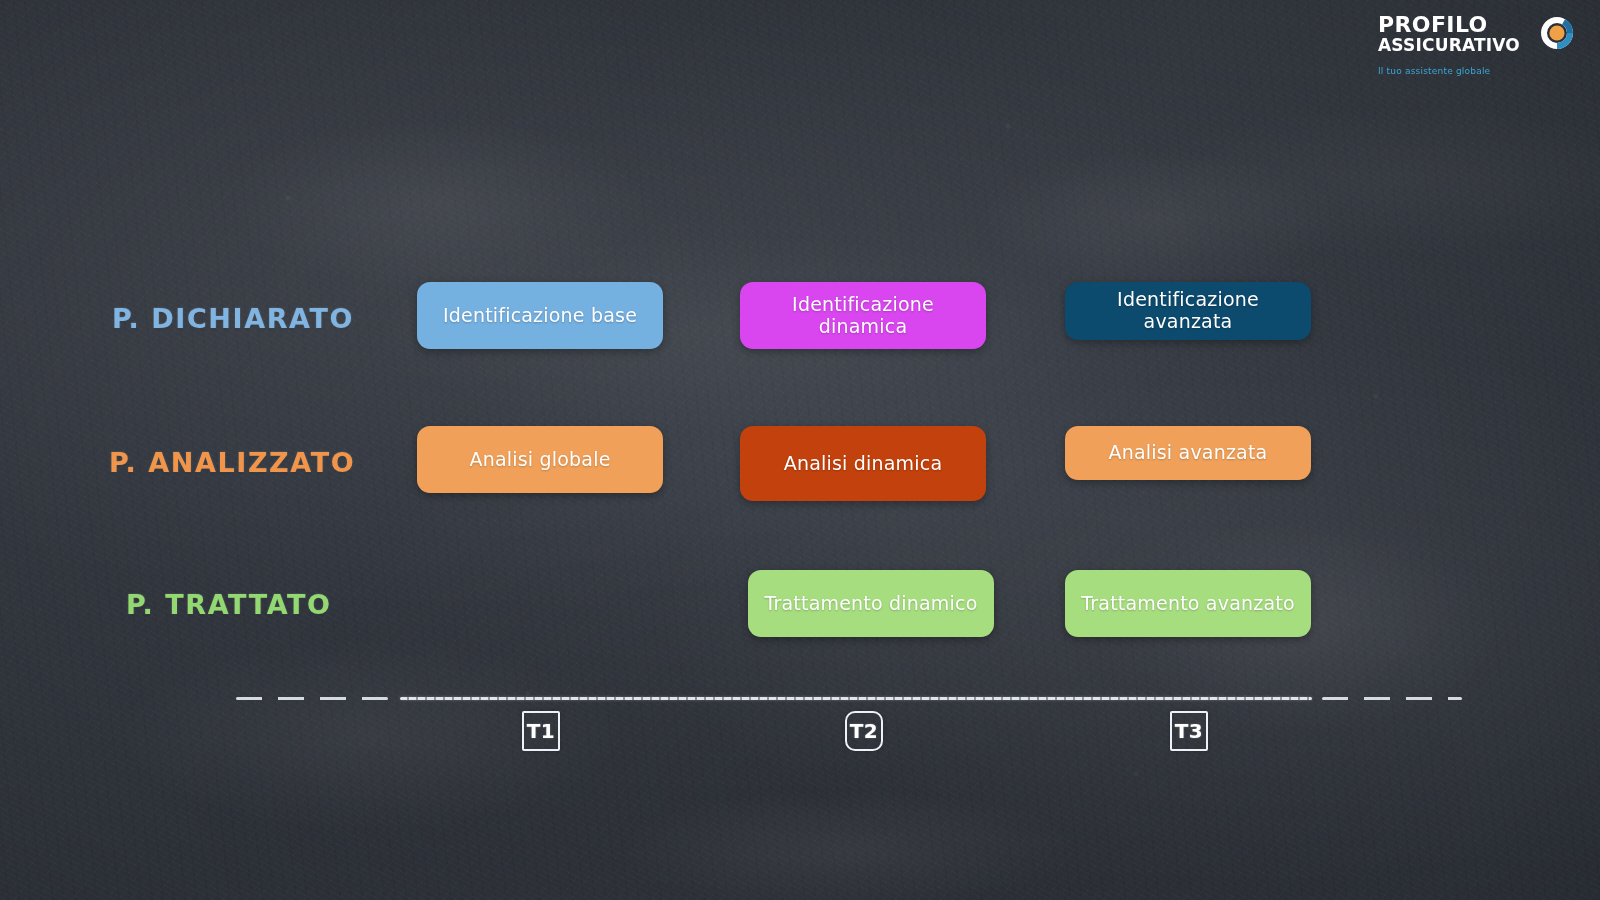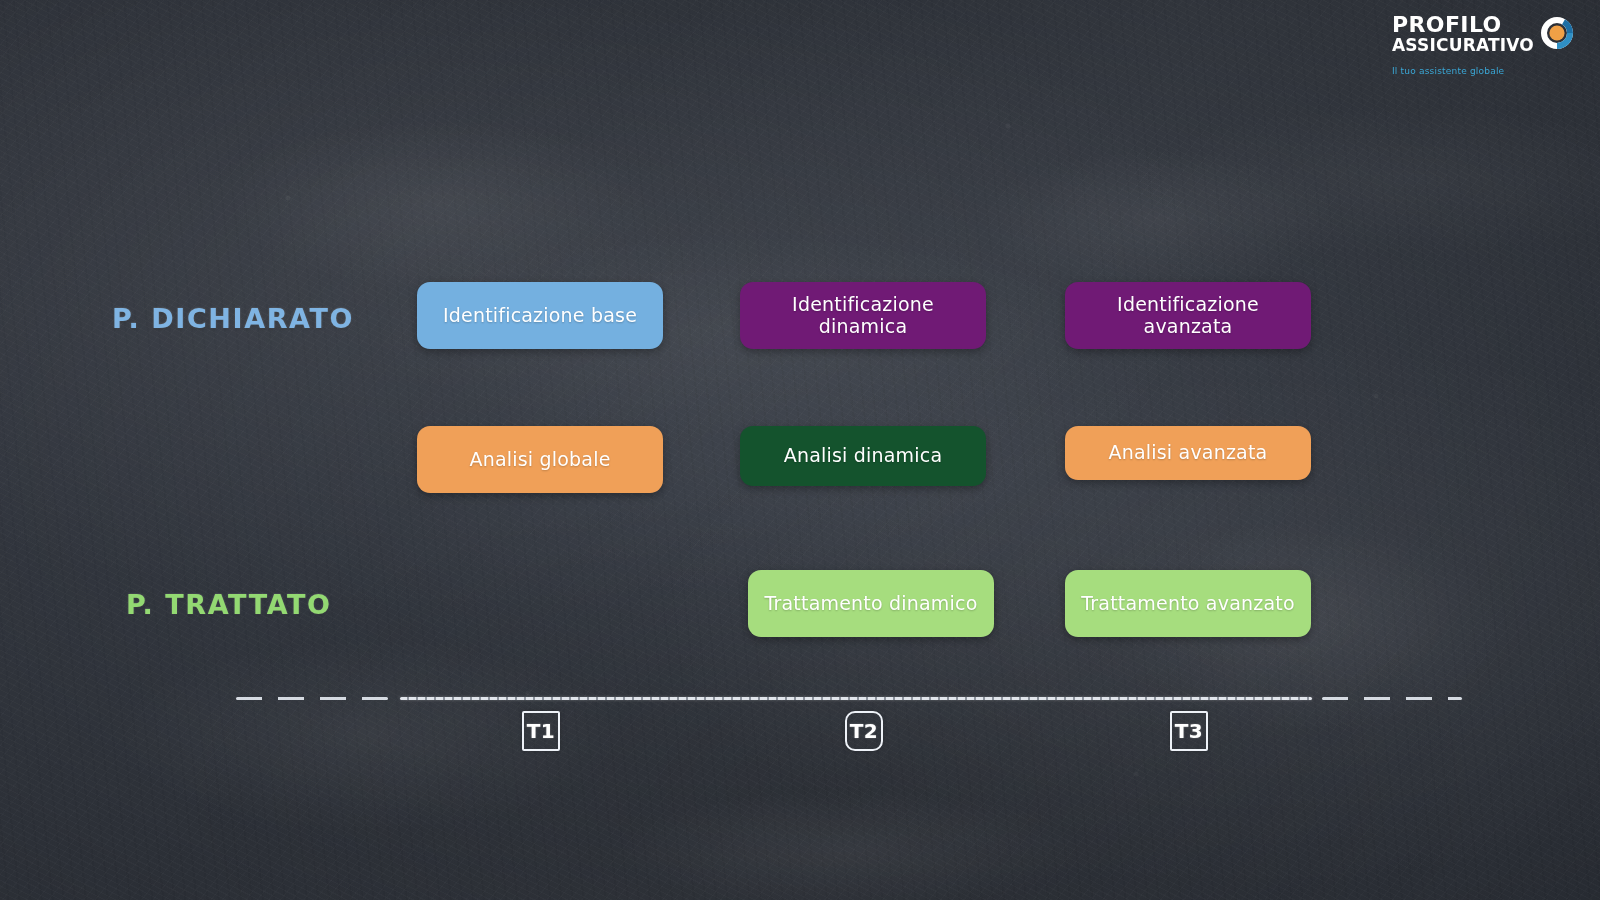--- a/index.html
+++ b/index.html
@@ -41,21 +41,21 @@
       radial-gradient(ellipse 26% 12% at 88% 20%, rgba(255,255,255,.03), transparent 70%);
     pointer-events:none;
   }
   
   .smudge{ position:absolute; pointer-events:none; border-radius:50%;
            background:radial-gradient(ellipse at center, rgba(255,255,255,.05), rgba(255,255,255,0) 72%); }
 
   
   #logo {
     position:absolute; top:14px; right:26px;
-    display:flex; align-items:flex-start; gap:6px;
+    display:flex; align-items:flex-start; gap:20px;
     z-index:6;
   }
   .logo-words{ display:flex; flex-direction:column; align-items:flex-start; line-height:1; }
   .logo-l1{
     font-family:"DejaVu Sans", sans-serif;
     font-weight:bold; font-size:22px; letter-spacing:.4px;
     color:#ffffff;
   }
   .logo-l2{
     font-family:"DejaVu Sans", sans-serif;
@@ -146,25 +146,26 @@
       <path d="M33 17 a16 16 0 0 0 -8 -13.8 l-3 5.2 a10 10 0 0 1 5 8.6 Z" fill="#1d6fa5"></path>
       <circle cx="17" cy="17" r="7.6" fill="#f0a046"></circle>
     </svg>
   </div>
 </div>
 
 <div id="matrix">
 
   <div class="row-label" style="left: 112px; top: 303px; color: rgb(127, 180, 227);">P. DICHIARATO</div>
   <div class="card" style="left: 417px; top: 282px; width: 246px; height: 67px; background: rgb(116, 176, 224);">Identificazione base</div>
-  <div class="card" style="left: 740px; top: 282px; width: 246px; height: 67px; background: #701a75;">Identificazione dinamica</div>
-  <div class="card" style="left: 1065px; top: 282px; width: 246px; height: 67px; background: #701a75;">Identificazione avanzata</div>
+  <div class="card" style="left: 740px; top: 282px; width: 246px; height: 67px; background: #d946ef;">Identificazione dinamica</div>
+  <div class="card" style="left: 1065px; top: 282px; width: 246px; height: 58px; background: #0c4a6e;">Identificazione avanzata</div>
 
+  <div class="row-label" style="left: 109px; top: 447px; color: rgb(240, 149, 74);">P. ANALIZZATO</div>
   <div class="card" style="left: 417px; top: 426px; width: 246px; height: 67px; background: rgb(240, 160, 88);">Analisi globale</div>
-  <div class="card" style="left: 740px; top: 426px; width: 246px; height: 60px; background: #14532d;">Analisi dinamica</div>
+  <div class="card" style="left: 740px; top: 426px; width: 246px; height: 75px; background: #c2410c;">Analisi dinamica</div>
   <div class="card" style="left: 1065px; top: 426px; width: 246px; height: 54px; background: rgb(240, 160, 88);">Analisi avanzata</div>
 
   <div class="row-label" style="left: 126px; top: 589px; color: rgb(147, 217, 114);">P. TRATTATO</div>
   <div class="card" style="left: 740px; top: 570px; width: 246px; height: 67px; background: rgb(166, 221, 126); margin-left: 8px;">Trattamento dinamico</div>
   <div class="card" style="left: 1065px; top: 570px; width: 246px; height: 67px; background: rgb(166, 221, 126);">Trattamento avanzato</div>
 </div>
 
 <div id="timeline">
   <div class="tl-seg tl-dash" style="left:236px; top:697px; width:152px;"></div>
   <div class="tl-seg tl-solid" style="left:400px; top:697px; width:912px;"></div>

